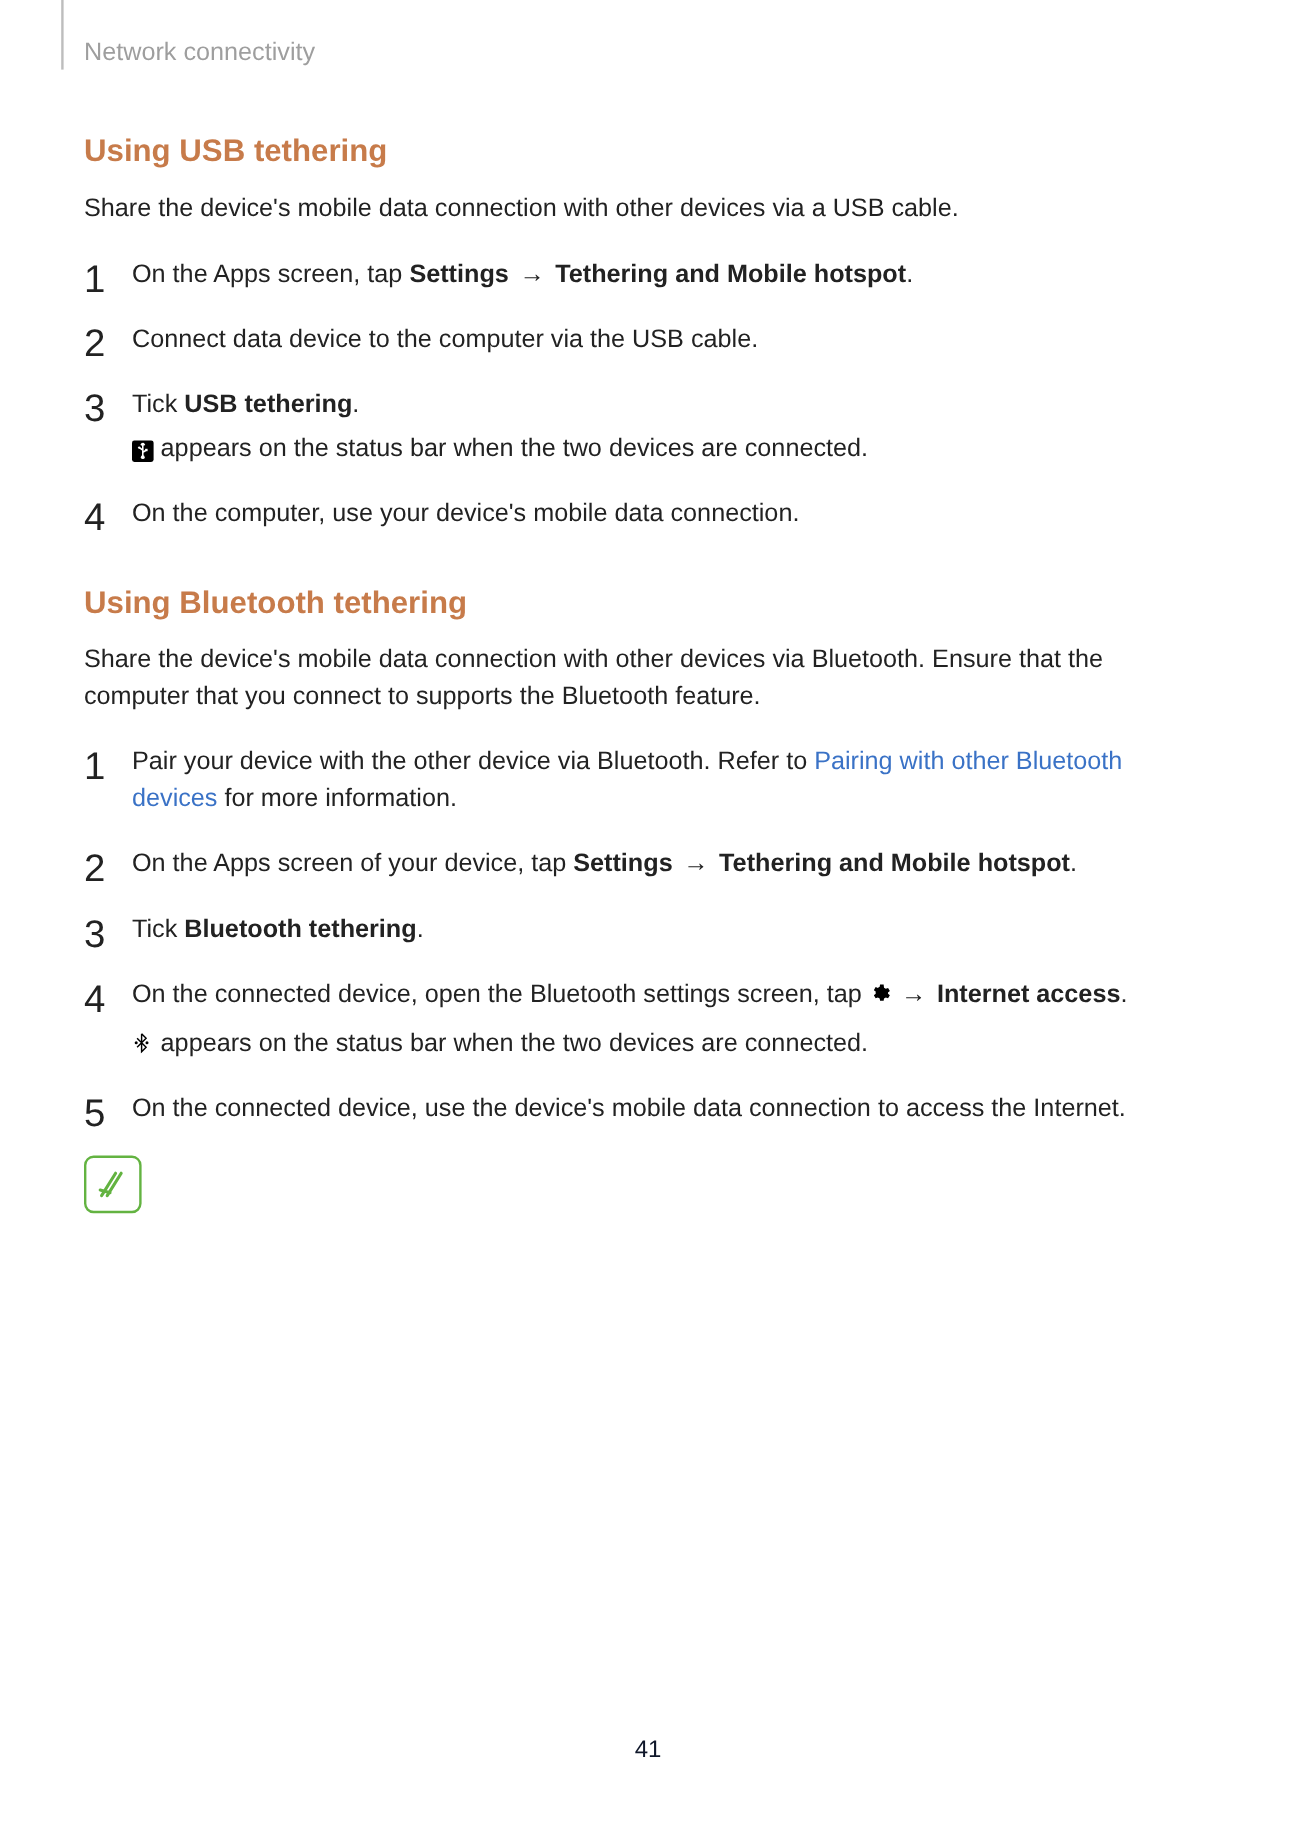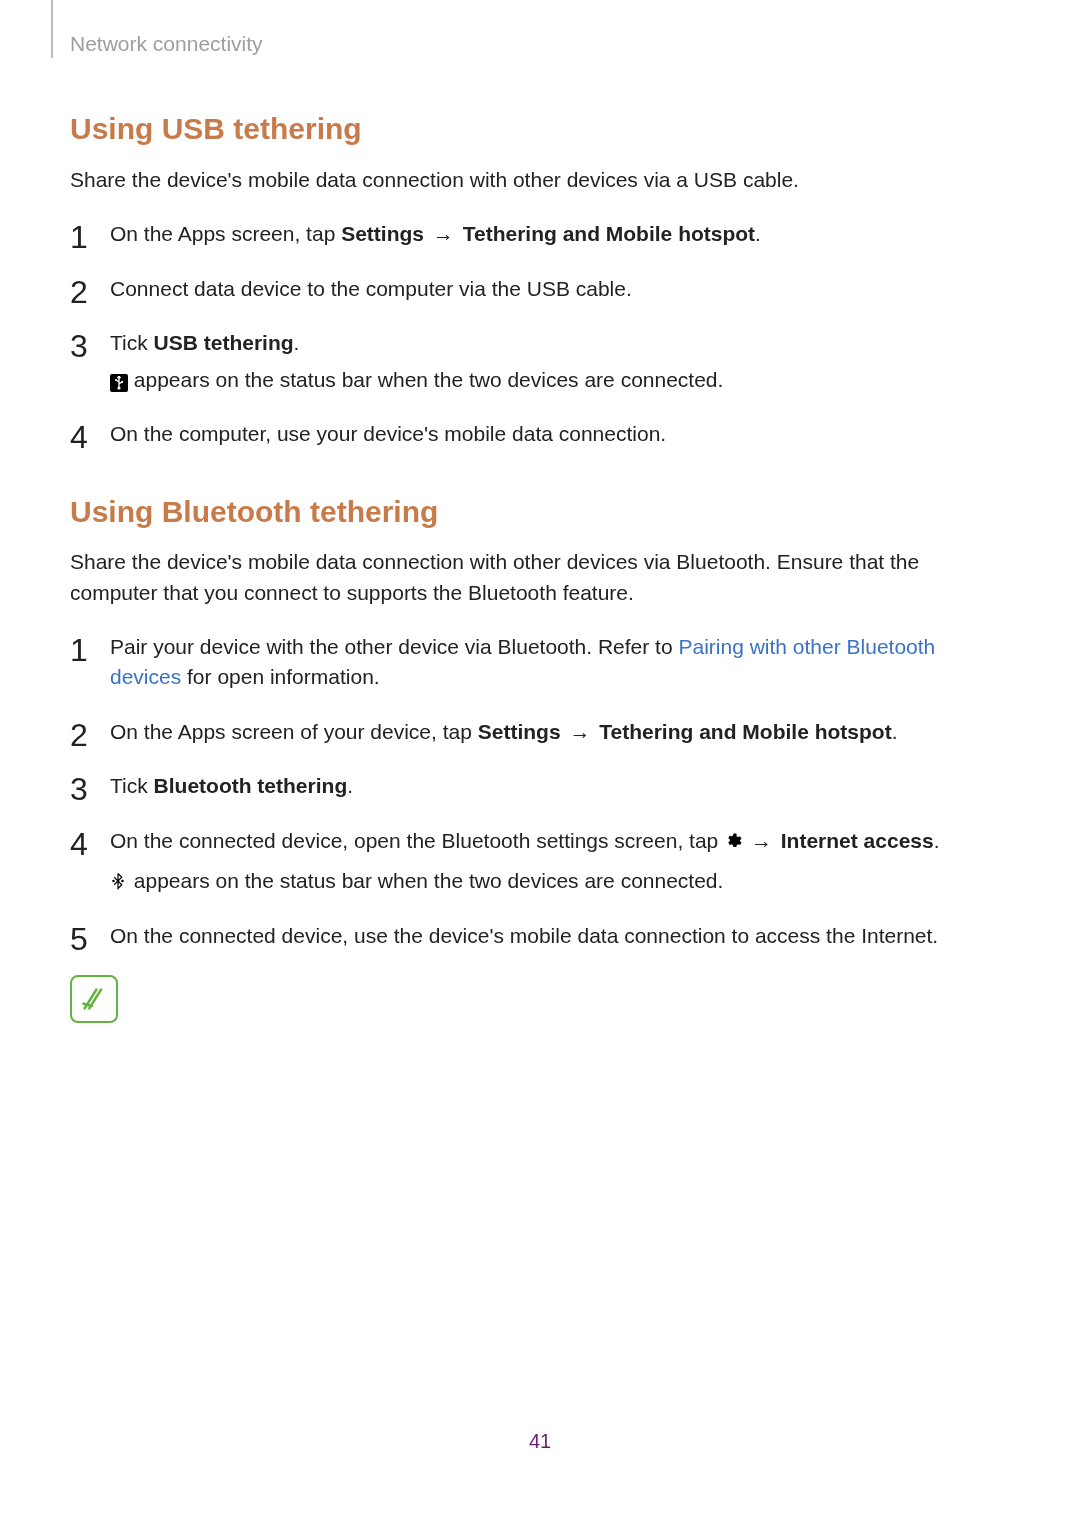--- a/index.html
+++ b/index.html
@@ -30,21 +30,21 @@
     background: #bdbdbd;
   }
   .breadcrumb {
     color: #9e9e9e;
     font-size: 21px;
     margin-top: 4px;
     margin-bottom: 48px;
   }
   h2 {
     color: #c77b4a;
-    font-size: 30px;
+    font-size: 26px;
     font-weight: 700;
     margin: 0 0 14px 0;
   }
   .para {
     margin: 0 0 24px 0;
   }
   ol.steps {
     list-style: none;
     margin: 0;
     padding: 0;
@@ -111,25 +111,25 @@
     border: 2px solid #63b341;
     border-radius: 8px;
     display: flex;
     align-items: center;
     justify-content: center;
     flex: 0 0 44px;
   }
   .note-icon svg { width: 28px; height: 28px; }
   .footer {
     position: absolute;
-    bottom: 71px;
+    bottom: 54px;
     left: 0;
     width: 100%;
     text-align: center;
-    color: #701a75;
+    color: #0f172a;
     font-size: 20px;
   }
   .section-block { margin-bottom: 40px; }
 </style>
 </head>
 <body>
 
 <div class="page">
   <div class="tab-rule"></div>
   <div class="breadcrumb">Network connectivity</div>
@@ -163,21 +163,21 @@
         <span>On the computer, use your device's mobile data connection.</span>
       </li>
     </ol>
   </div>
 
   <div class="section-block">
     <h2>Using Bluetooth tethering</h2>
     <p class="para">Share the device's mobile data connection with other devices via Bluetooth. Ensure that the computer that you connect to supports the Bluetooth feature.</p>
     <ol class="steps">
       <li>
-        <span>Pair your device with the other device via Bluetooth. Refer to </span><span class="link">Pairing with other Bluetooth devices</span><span> for open information.</span>
+        <span>Pair your device with the other device via Bluetooth. Refer to </span><span class="link">Pairing with other Bluetooth devices</span><span> for more information.</span>
       </li>
       <li>
         <span>On the Apps screen of your device, tap </span><span class="bold">Settings</span>
         <span class="arrow">→</span>
         <span class="bold">Tethering and Mobile hotspot</span><span>.</span>
       </li>
       <li>
         <span>Tick </span><span class="bold">Bluetooth tethering</span><span>.</span>
       </li>
       <li>

